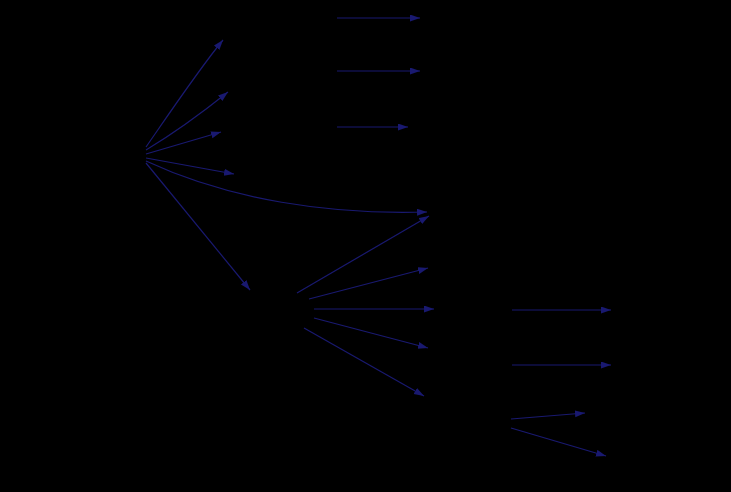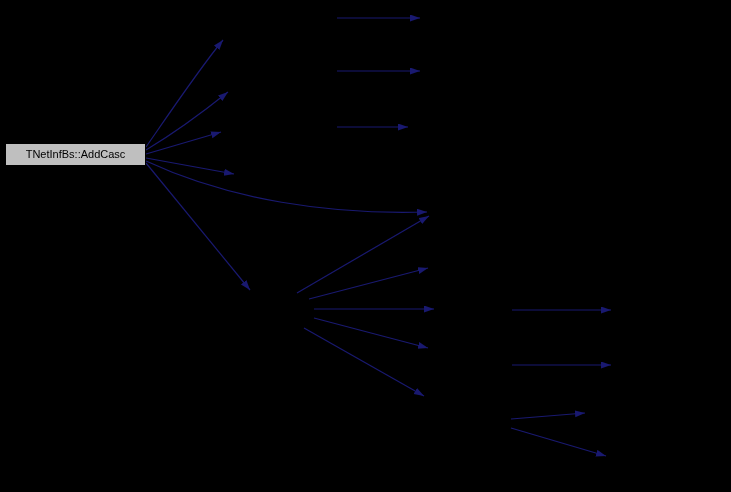--- a/index.html
+++ b/index.html
@@ -68,16 +68,13 @@
         <path d="M314,309 L434,309" class="edge" stroke="#191970" marker-end="url(#arrowhead)"></path>
         <path d="M314,318 L428,348" class="edge" stroke="#191970" marker-end="url(#arrowhead)"></path>
         <path d="M304,328 L424,396" class="edge" stroke="#191970" marker-end="url(#arrowhead)"></path>
         <path d="M512,310 L611,310" class="edge" stroke="#191970" marker-end="url(#arrowhead)"></path>
         <path d="M512,365 L611,365" class="edge" stroke="#191970" marker-end="url(#arrowhead)"></path>
         <path d="M511,419 L585,413" class="edge" stroke="#191970" marker-end="url(#arrowhead)"></path>
         <path d="M511,428 L606,456" class="edge" stroke="#191970" marker-end="url(#arrowhead)"></path>
       </g>
   </svg>
 
-  <div id="node-addcasc" class="graph-node" style="left: 5px; top: 143px; width: 141px; height: 23px; background: rgb(191, 191, 191); border-color: rgb(0, 0, 0); color: rgb(0, 0, 0);">
-    <span>TNetInfBs::AddCasc</span>
-  </div>
 </div>
 
 </body></html>

